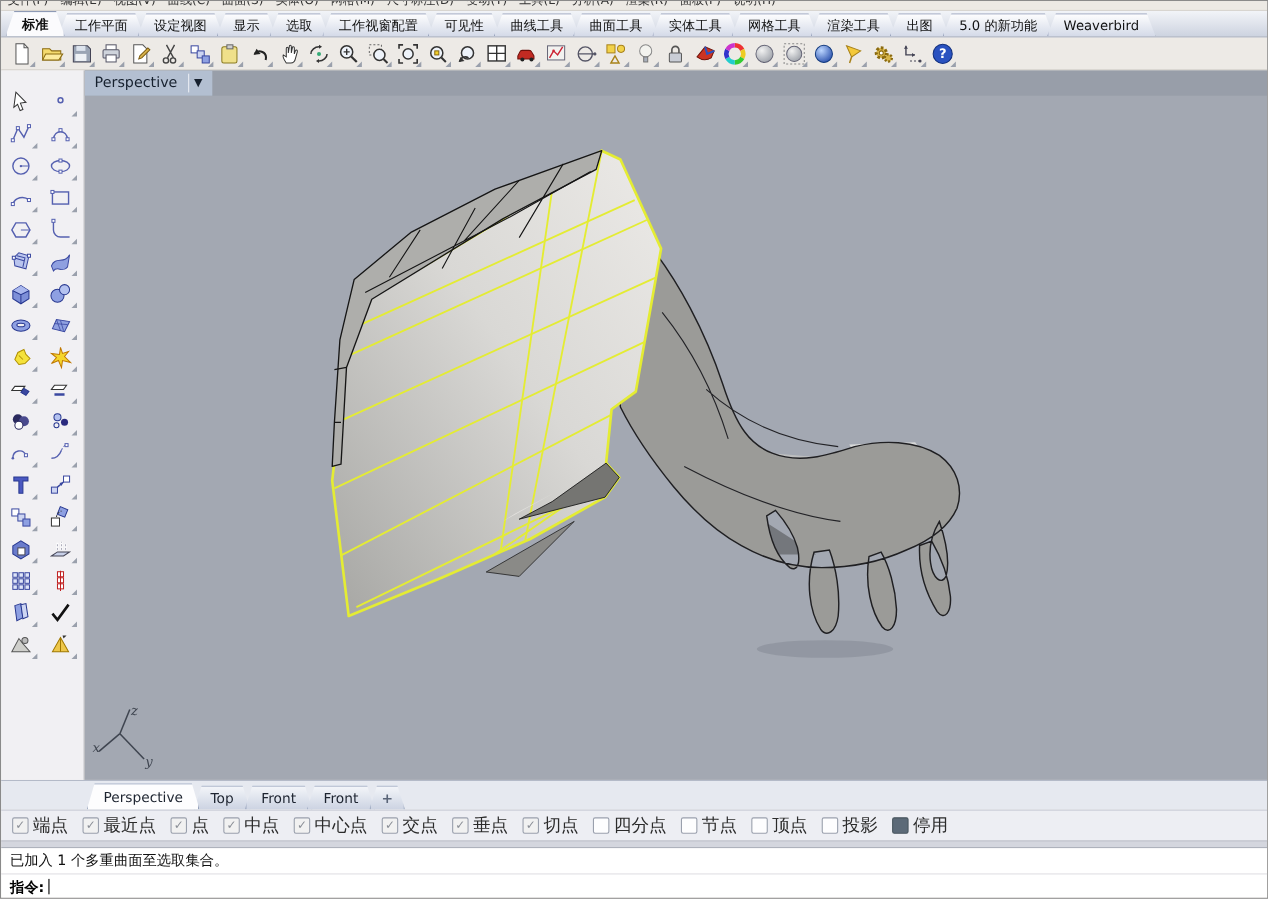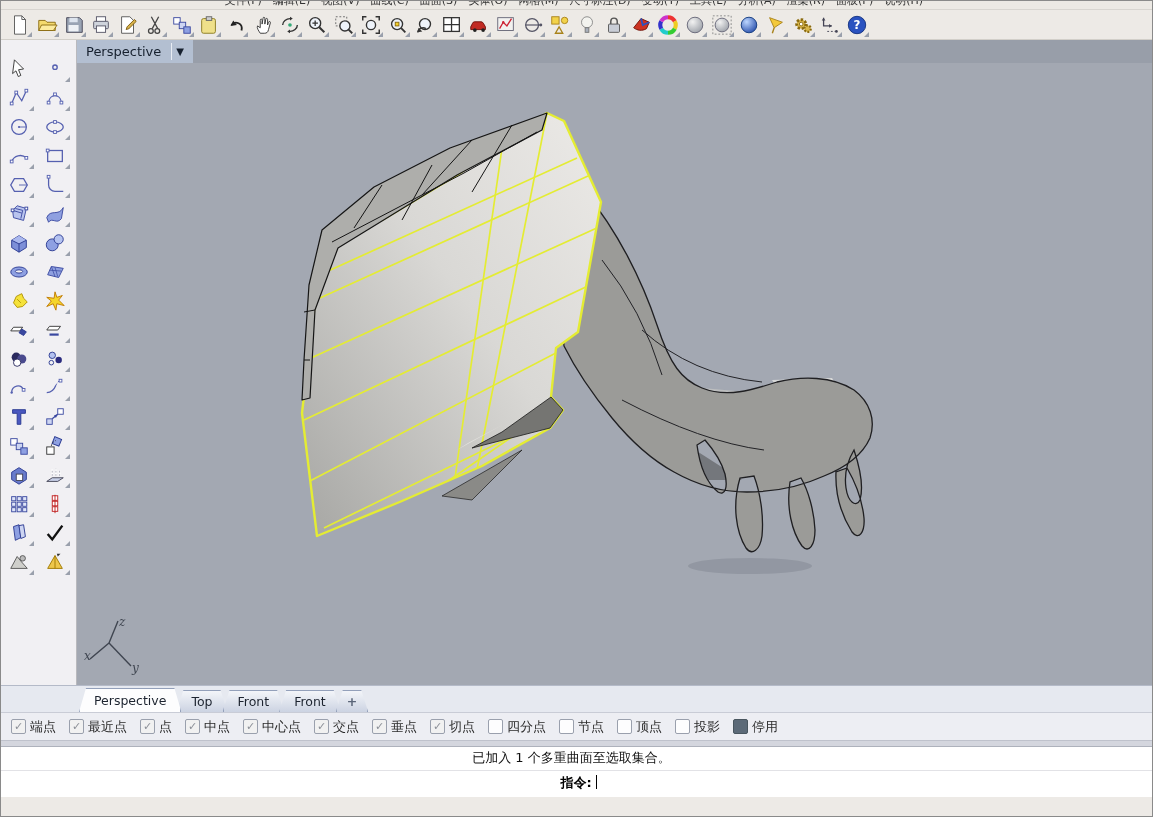--- a/index.html
+++ b/index.html
@@ -1,18 +1,18 @@
 <!DOCTYPE html>
 <html><head>
 <meta charset="utf-8">
 <style>
   html,body{margin:0;padding:0;background:#888;}
   #app{position:relative;width:1153px;height:817px;overflow:hidden;background:#edeae6;
        font-family:"DejaVu Sans","Liberation Sans",sans-serif;font-size:12px;color:#222;
-       border:1px solid #8a8a8a;box-sizing:border-box;text-align:center;}
+       border:1px solid #8a8a8a;box-sizing:border-box;}
   
   #menustrip{height:8px;overflow:hidden;background:#ece9e4;border-bottom:1px solid #d8d5d0;}
   #menu-inner{white-space:nowrap;transform:translateY(-8px);font-size:11px;color:#333;padding-left:6px;}
   #menu-inner .menu-item{display:inline-block;margin-right:11px;}
   
   #tabrow{height:23px;background:linear-gradient(#f2f4f8,#cdd3e0);display:flex;align-items:flex-end;padding-left:4px;position:relative;border-bottom:1px solid #aab2c4;}
   .tab{position:relative;height:20px;line-height:20px;padding:0 14px;margin-right:-6px;
        background:linear-gradient(#fdfdfe,#d4dae8);border:1px solid #8e9ab5;border-bottom:none;
        clip-path:polygon(8px 0,calc(100% - 8px) 0,100% 100%,0 100%);font-size:12px;color:#111;cursor:default;}
   .tab.active{background:#fbfbfd;height:22px;line-height:22px;z-index:5;font-weight:bold;}
@@ -34,21 +34,21 @@
   #scene{position:absolute;top:0;left:0;}
   
   #vptabs{height:26px;background:#e6e9f0;border-top:1px solid #b4bac8;display:flex;align-items:flex-end;padding-left:78px;}
   .vptab{height:21px;line-height:21px;padding:0 14px;margin-right:-5px;position:relative;
          background:linear-gradient(#f3f5f9,#ccd3e2);border:1px solid #93a0ba;border-bottom:none;
          clip-path:polygon(7px 0,calc(100% - 7px) 0,100% 100%,0 100%);font-size:12.5px;color:#1d2430;}
   .vptab.active{background:#fdfdfe;z-index:5;height:23px;line-height:23px;}
   .vptab.add{padding:0 10px;color:#5a6578;font-weight:bold;}
   
   #osnap{height:27px;background:#edeef3;border-top:1px solid #c9ccd6;display:flex;align-items:center;padding-left:10px;gap:13px;}
-  .osnap-item{display:flex;align-items:center;gap:4px;font-size:13px;color:#2b2b2b;}
+  .osnap-item{display:flex;align-items:center;gap:4px;font-size:16px;color:#2b2b2b;}
   .cb{width:13px;height:13px;border:1px solid #9aa0ad;background:#fff;display:flex;align-items:center;justify-content:center;font-size:11px;line-height:11px;border-radius:2px;}
   .cb.checked_disabled{background:#f1f1f1;color:#8b8f97;}
   .cb.checked_disabled::after{content:"✓";}
   .cb.unchecked{background:#fdfdfe;}
   .cb.filled{background:#5c6a78;border-color:#49565f;}
   
   #cmddiv{height:5px;background:#d4d6de;border-top:1px solid #bfc2cc;}
   #cmdhist{height:21px;background:#fff;border-top:1px solid #aeb2bc;padding:2px 18px 0 8px;font-size:13px;color:#111;}
   #cmdline{height:23px;background:#fff;border-top:1px solid #e2e2e6;padding:3px 4px 0 8px;font-size:13px;color:#000;}
   #cmdline .prompt{font-weight:bold;margin-right:4px;margin-top:48px;}
@@ -57,20 +57,37 @@
 </style>
 </head>
 <body>
 
 <div id="app">
 
   <div id="menustrip">
       <div id="menu-inner"><span class="menu-item">文件(F)</span><span class="menu-item">编辑(E)</span><span class="menu-item">视图(V)</span><span class="menu-item">曲线(C)</span><span class="menu-item">曲面(S)</span><span class="menu-item">实体(O)</span><span class="menu-item">网格(M)</span><span class="menu-item">尺寸标注(D)</span><span class="menu-item">变动(T)</span><span class="menu-item">工具(L)</span><span class="menu-item">分析(A)</span><span class="menu-item">渲染(R)</span><span class="menu-item">面板(P)</span><span class="menu-item">说明(H)</span></div>
     </div>
 
+  <div id="tabrow">
+      <div class="tab active">标准</div>
+      <div class="tab">工作平面</div>
+      <div class="tab">设定视图</div>
+      <div class="tab">显示</div>
+      <div class="tab">选取</div>
+      <div class="tab">工作视窗配置</div>
+      <div class="tab">可见性</div>
+      <div class="tab">曲线工具</div>
+      <div class="tab">曲面工具</div>
+      <div class="tab">实体工具</div>
+      <div class="tab">网格工具</div>
+      <div class="tab">渲染工具</div>
+      <div class="tab">出图</div>
+      <div class="tab">5.0 的新功能</div>
+      <div class="tab">Weaverbird</div>
+    </div>
 
   <div id="toolbar">
       <div class="tbtn fly">
         <svg width="22" height="22" viewBox="0 0 24 24">
           <path d="M6 2h8l4 4v16H6z" fill="#fff" stroke="#555"></path>
           <path d="M14 2v4h4" fill="none" stroke="#555"></path>
         </svg>
       </div>
       <div class="tbtn fly">
         <svg width="22" height="22" viewBox="0 0 24 24">

